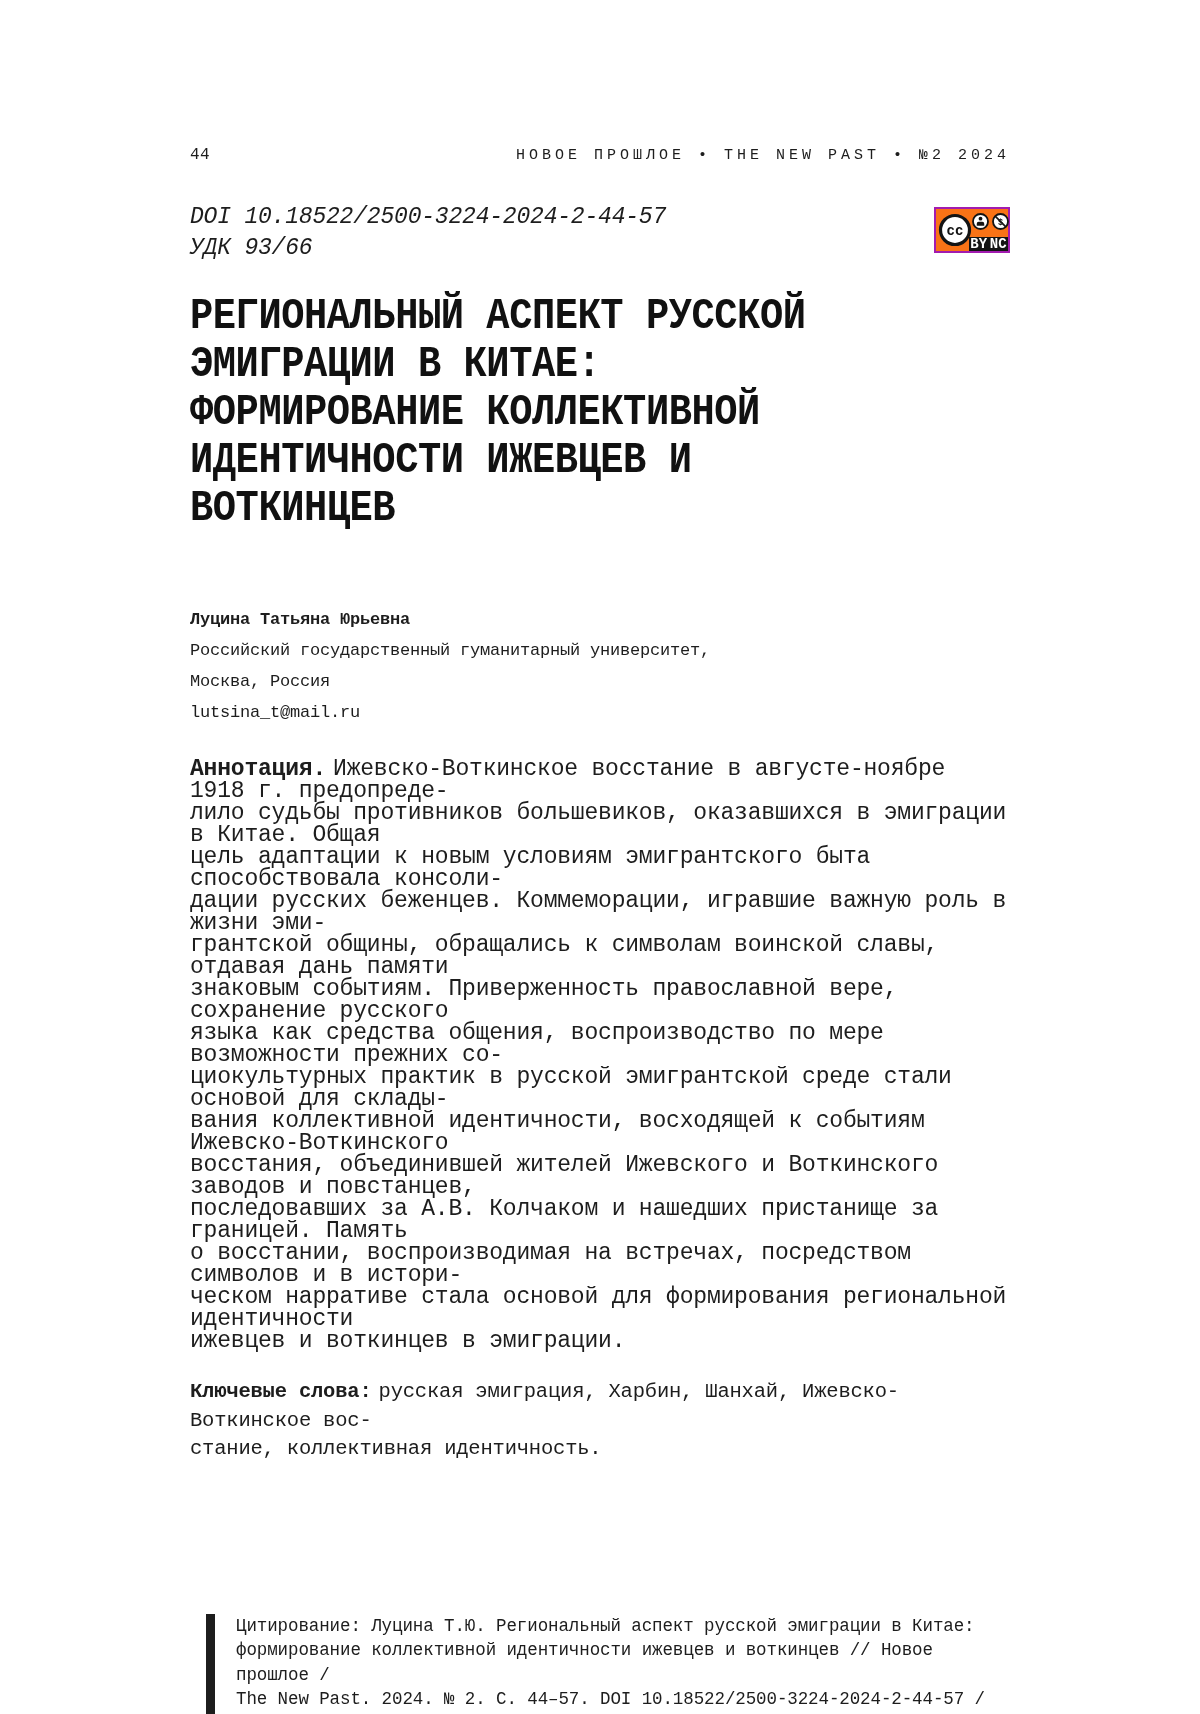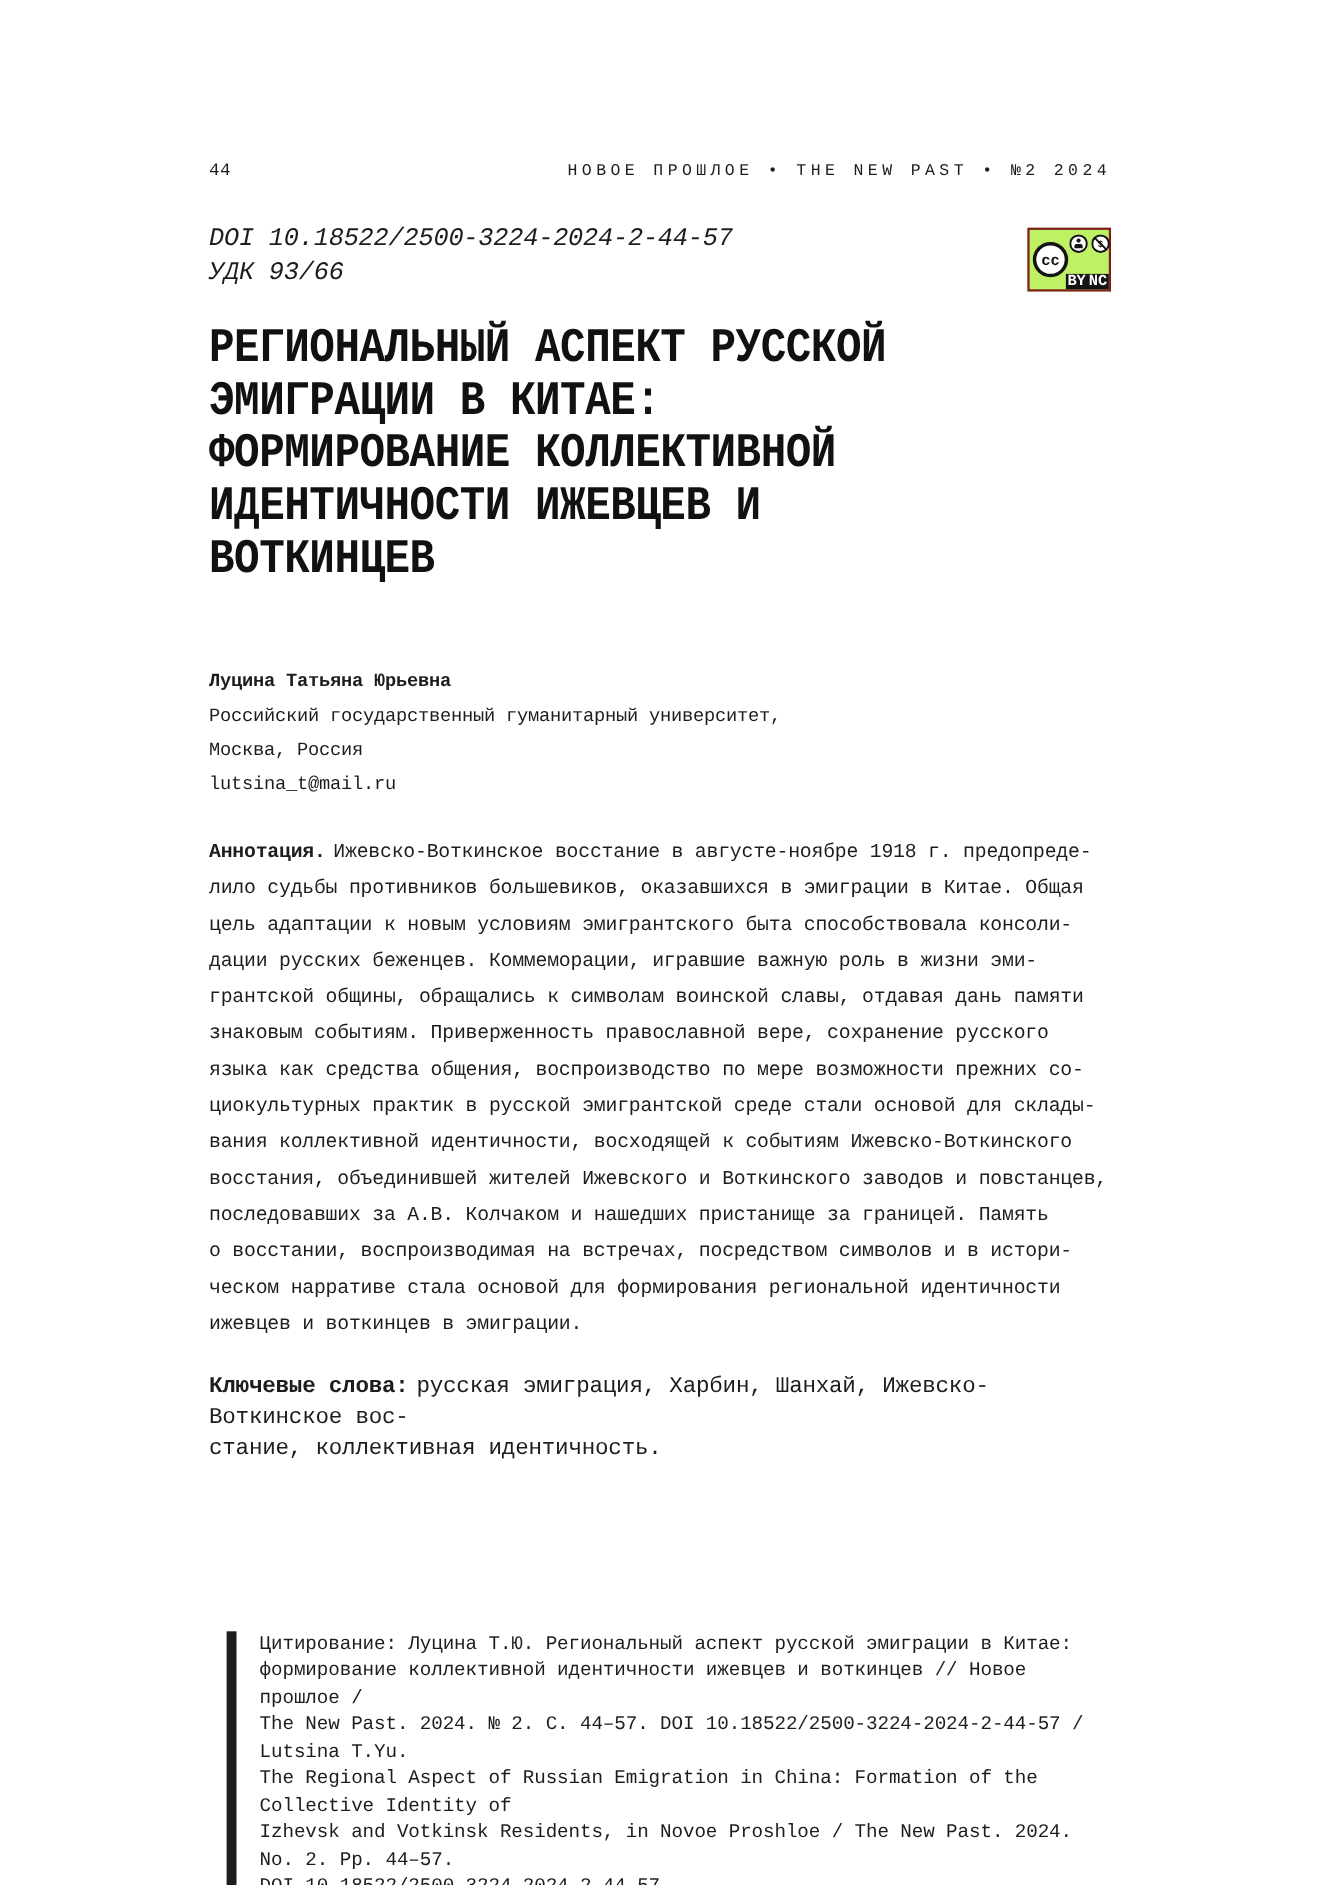--- a/index.html
+++ b/index.html
@@ -14,39 +14,39 @@
   .content{width:820px;margin:0 190px;padding-top:146px;}
 
   
   .header-row{display:flex;justify-content:space-between;align-items:flex-end;}
   .page-number{font-size:16px;letter-spacing:0.5px;}
   .journal-title{font-size:15px;letter-spacing:4px;white-space:nowrap;}
 
   
   .meta-row{display:flex;justify-content:space-between;margin-top:38px;}
   .doi-udc{font-style:italic;font-size:23px;line-height:31px;letter-spacing:-0.2px;}
-  .badge{position:relative;width:76px;height:58px;box-sizing:border-box;
-         border:2px solid #7f1d1d;background:#bef264;margin-top:5px;flex:none;}
+  .badge{position:relative;width:76px;height:46px;box-sizing:border-box;
+         border:2px solid #a21caf;background:#f97316;margin-top:5px;flex:none;}
   .badge .cc-circle{position:absolute;left:2px;top:50%;transform:translateY(-50%);}
   .badge .row-icons{position:absolute;left:36px;top:4px;display:flex;gap:3px;}
   .badge .strip{position:absolute;left:33px;right:0;bottom:0;height:14px;background:#141414;
                 color:#ffffff;display:flex;justify-content:space-around;align-items:center;
                 font-size:14px;font-weight:bold;line-height:1;}
 
   
   .title{margin-top:28px;font-weight:bold;font-size:44px;line-height:48px;
          letter-spacing:-0.5px;white-space:pre-line;color:#111;
          transform:scaleX(0.88);transform-origin:left top;}
 
   
   .author{margin-top:72px;font-size:17px;line-height:31px;letter-spacing:-0.2px;}
   .author-name{font-weight:bold;}
 
   
-  .abstract{margin-top:30px;font-size:18px;line-height:33px;
+  .abstract{margin-top:30px;font-size:23px;line-height:22px;
             letter-spacing:-0.2px;white-space:pre-line;}
   .keywords{margin-top:26px;font-size:20.5px;line-height:28.5px;
             letter-spacing:-0.2px;white-space:pre-line;}
   .lead{font-weight:bold;margin-right:7px;}
 
   
   .citation-block{display:flex;margin-top:150px;margin-left:16px;}
   .citation-bar{width:9px;background:#1d1d1d;flex:none;}
   .citation-body{margin-left:21px;font-size:17.5px;line-height:24.5px;letter-spacing:-0.1px;}
   .citation-text{white-space:pre-line;}

